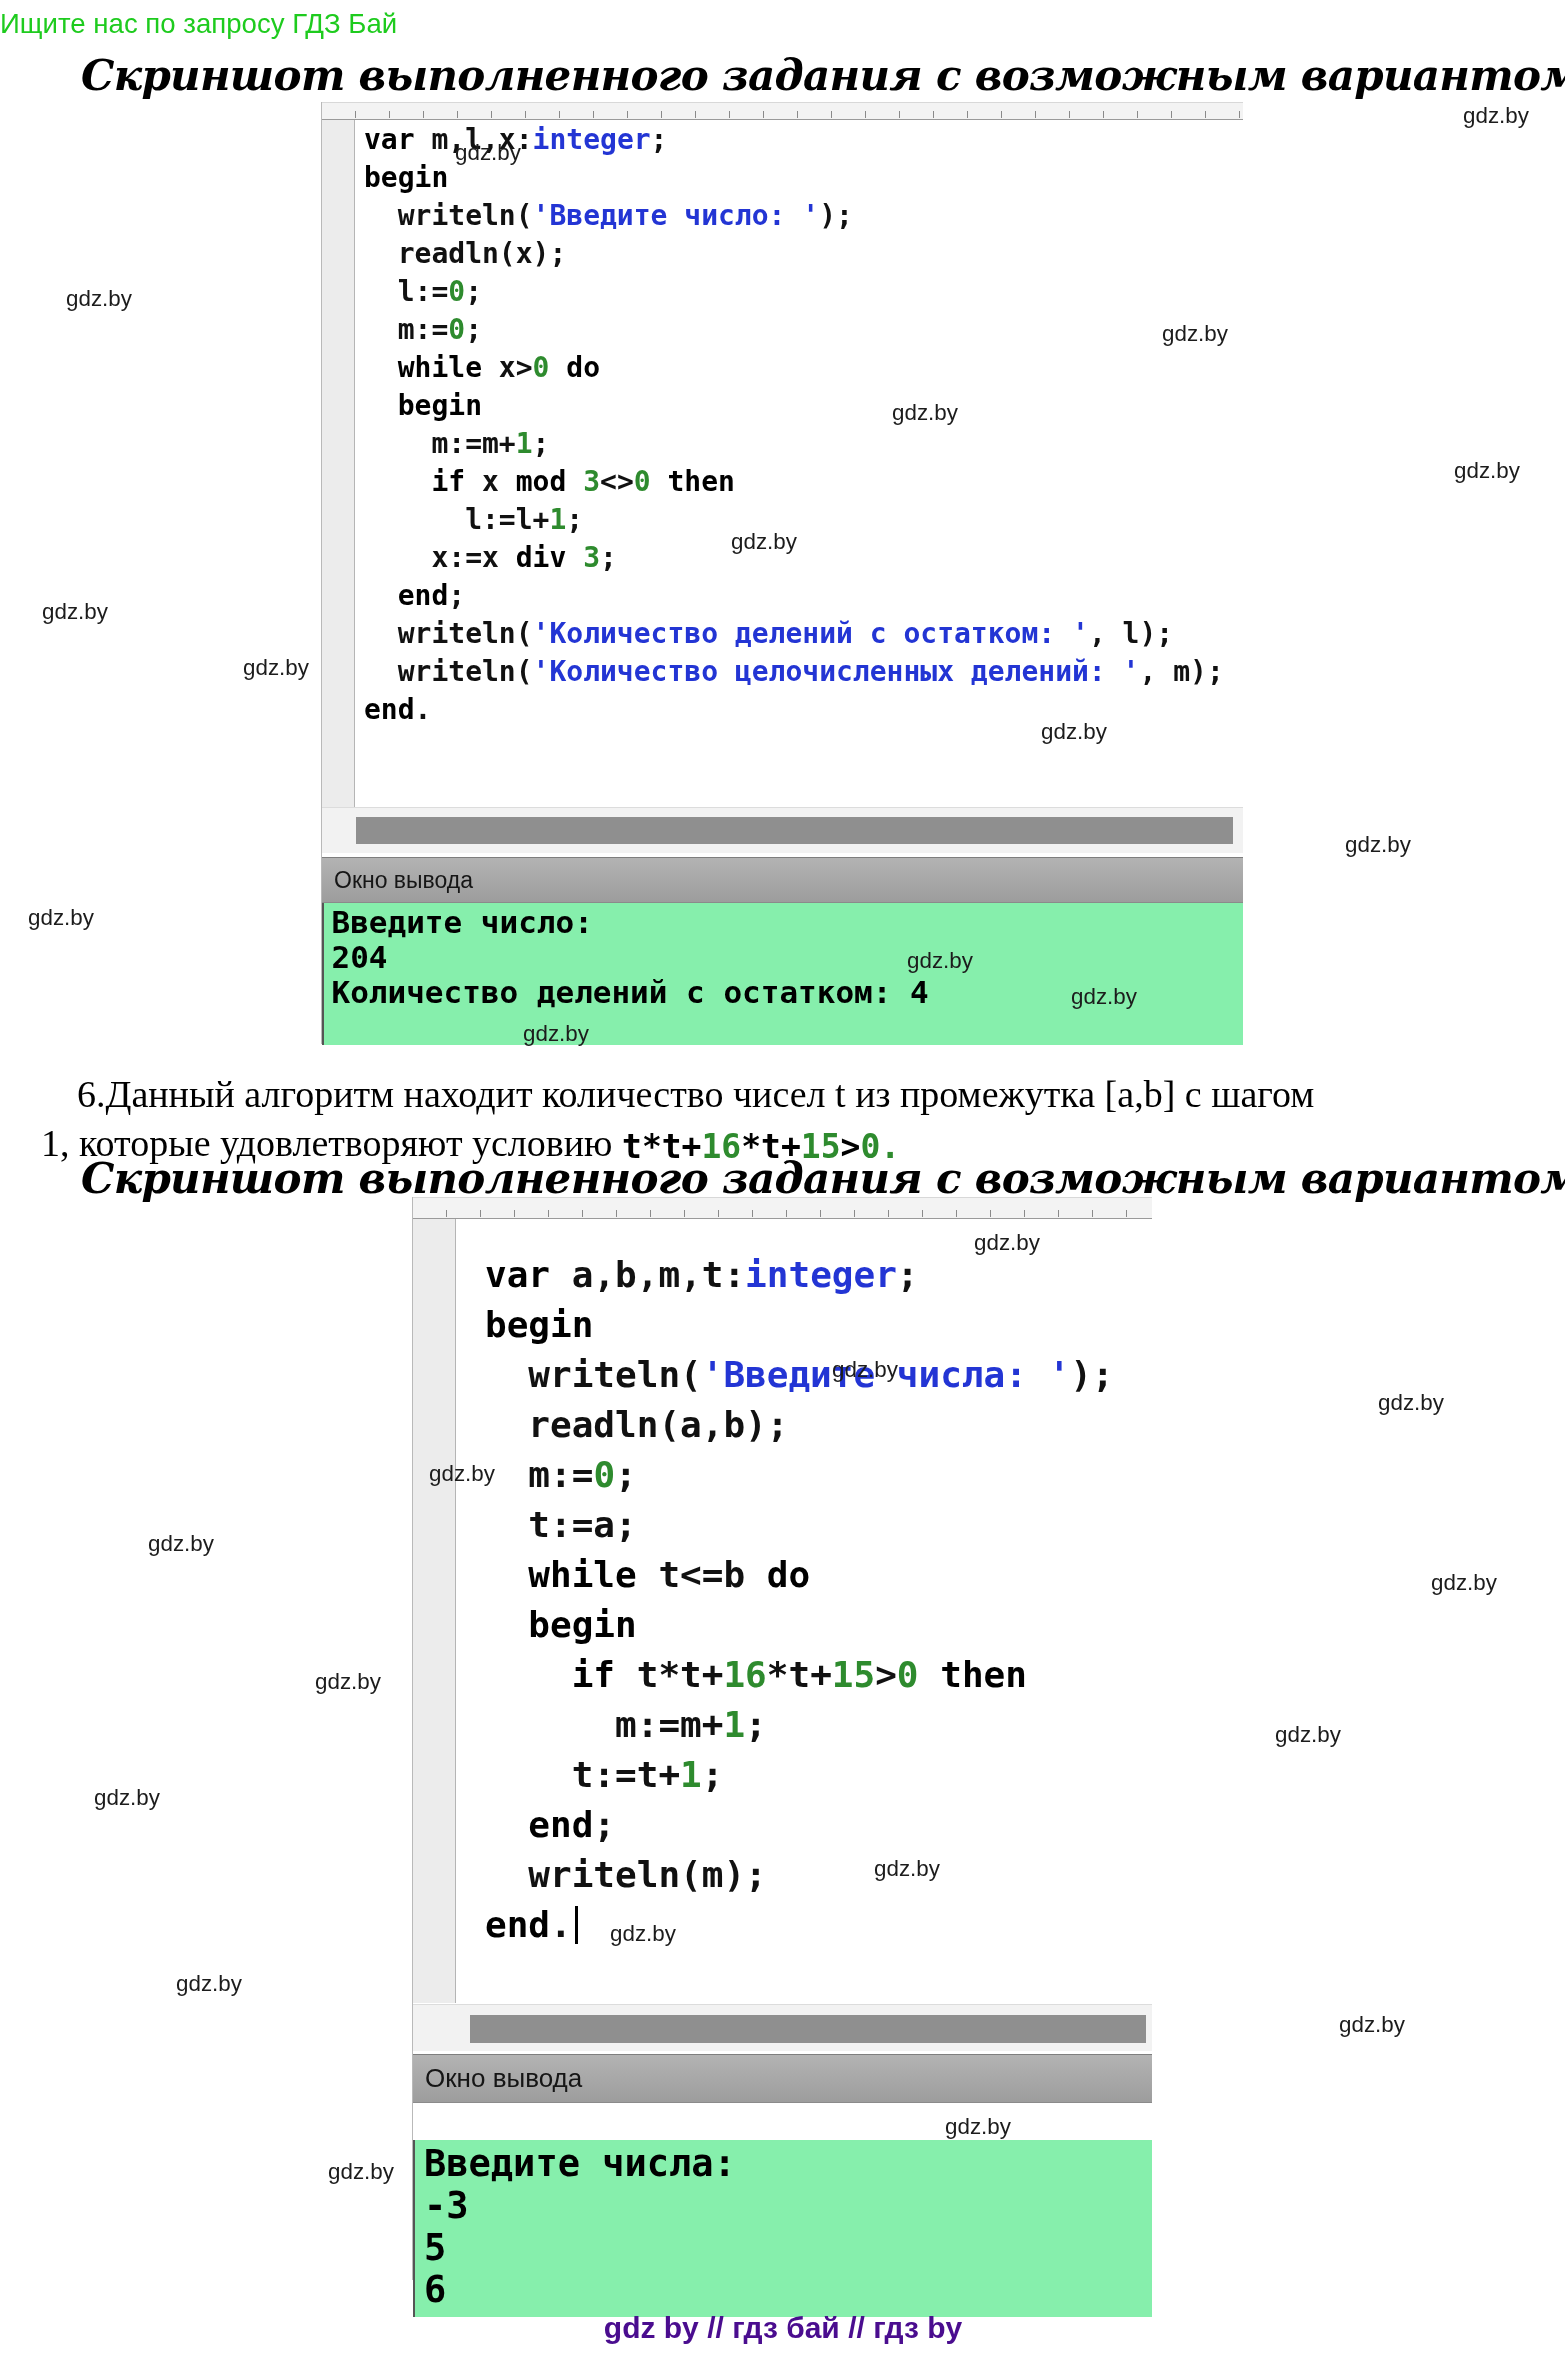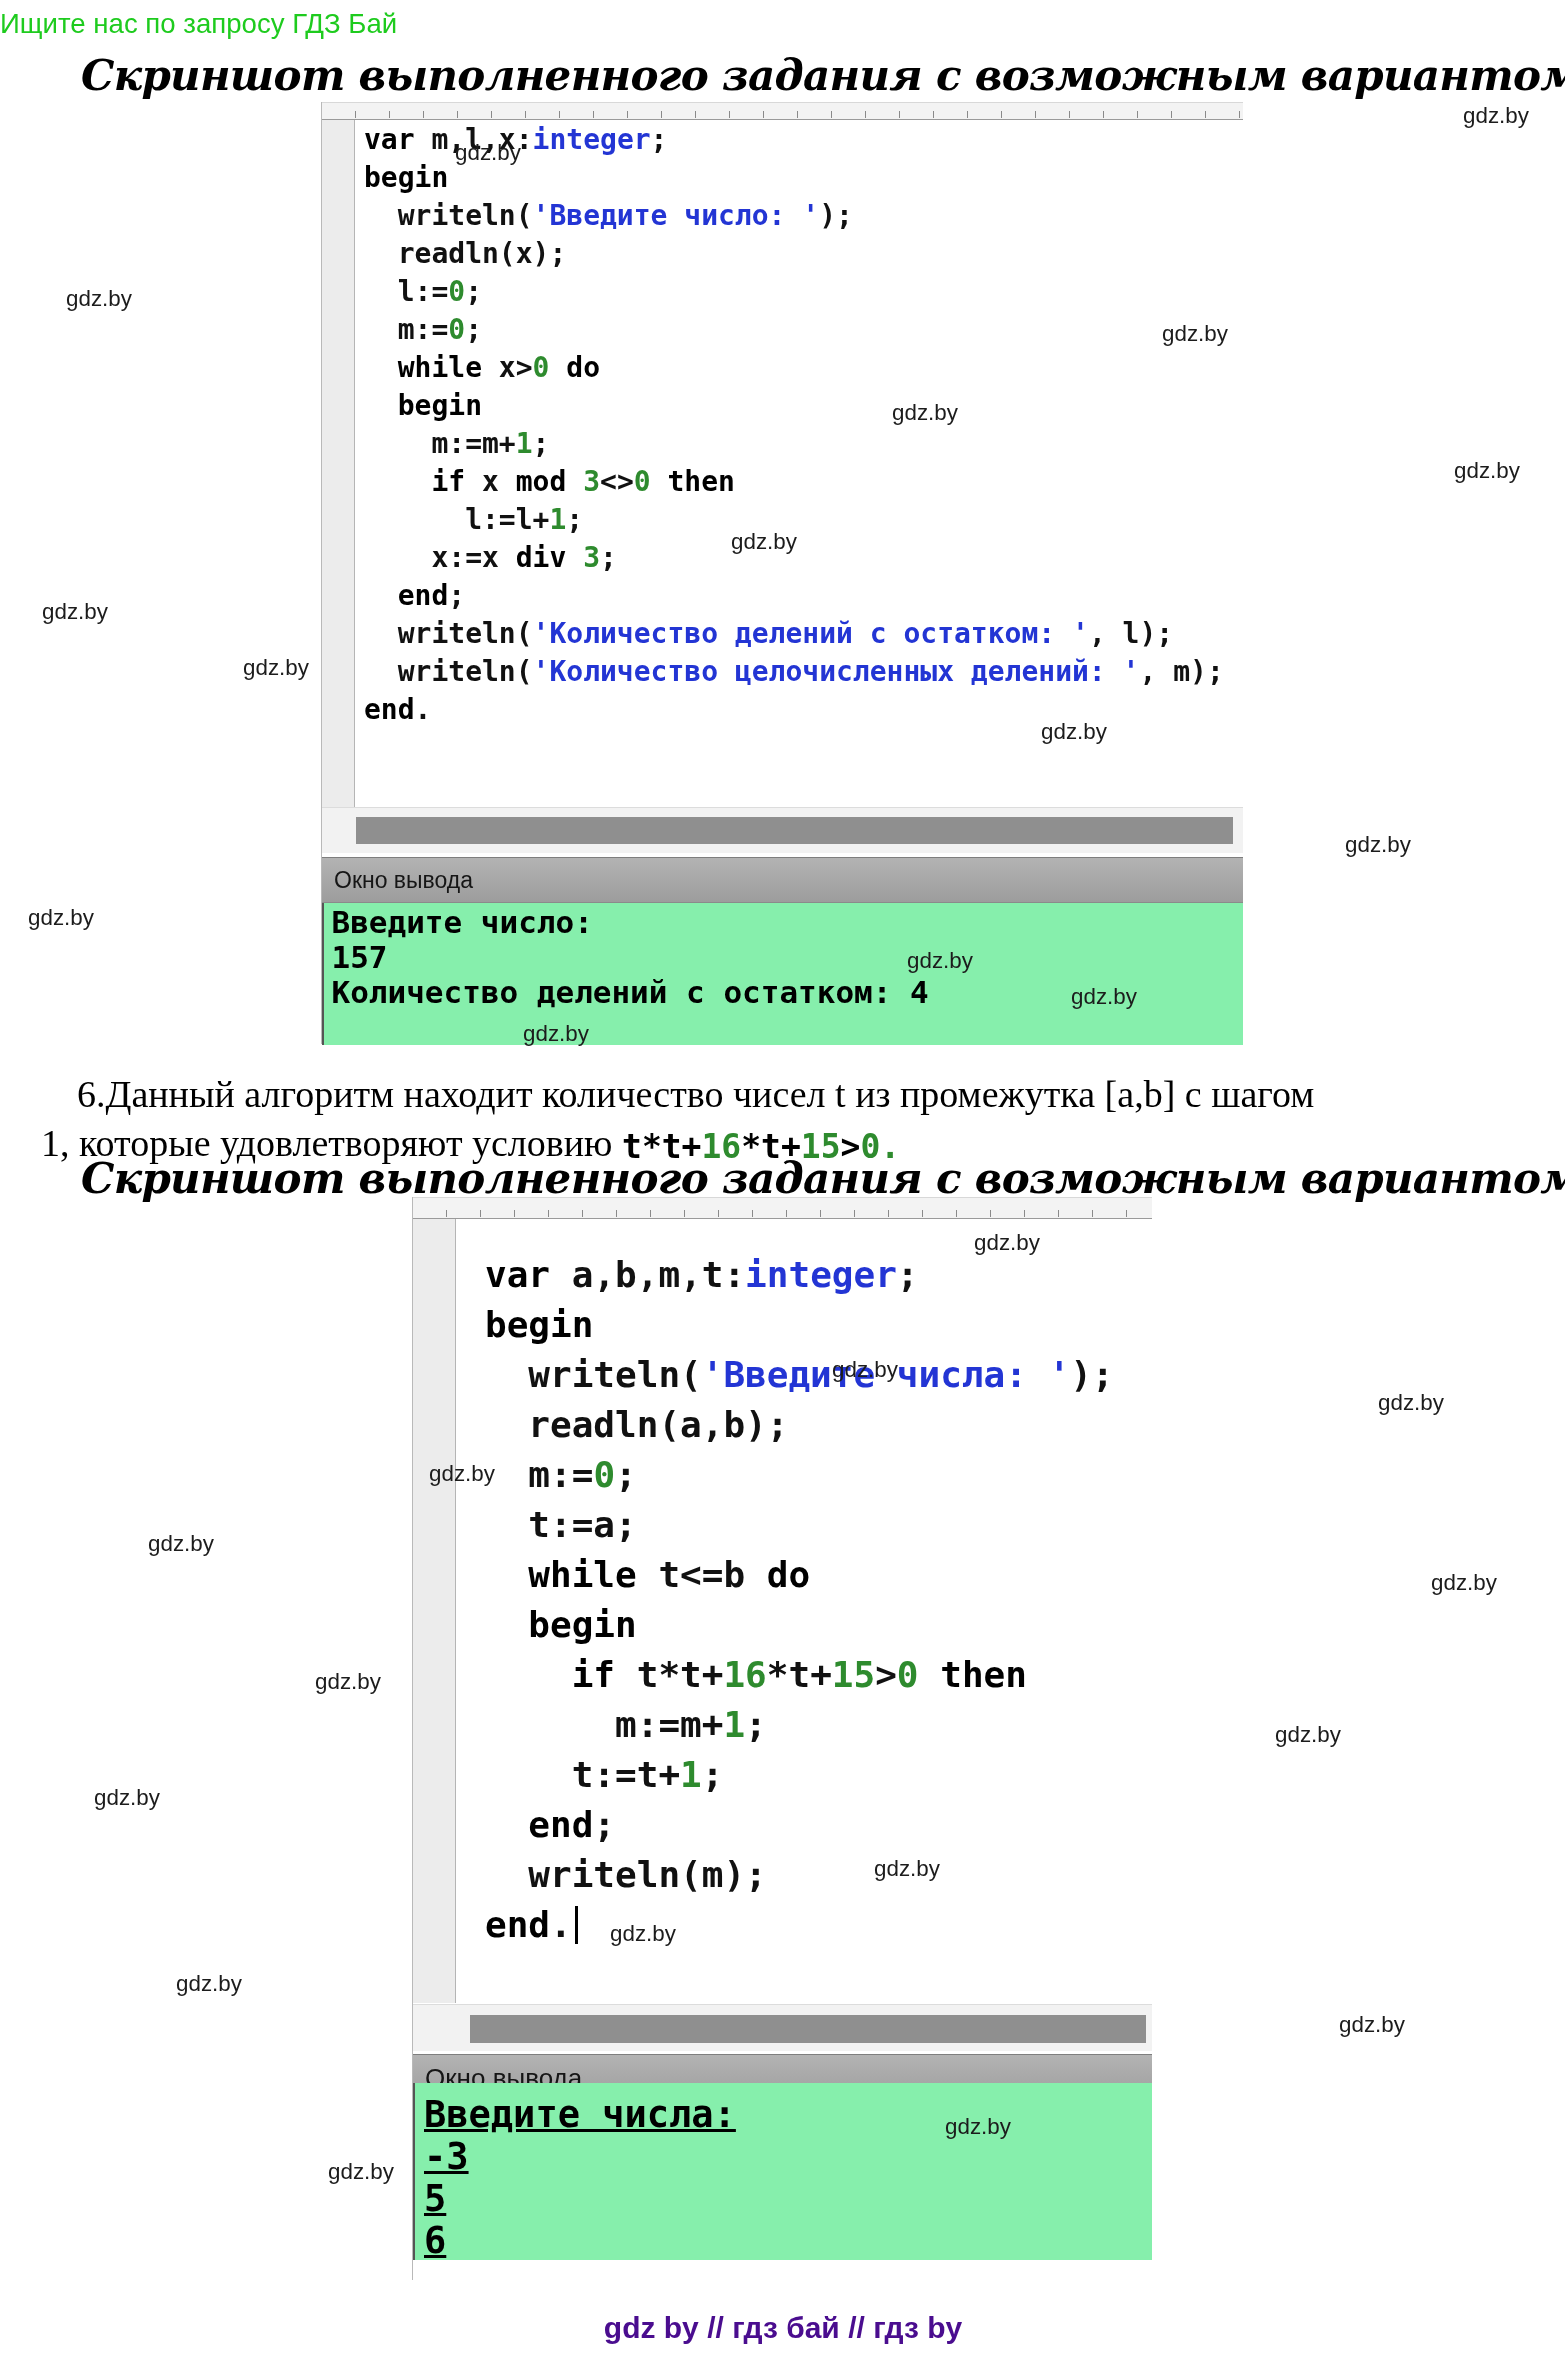--- a/index.html
+++ b/index.html
@@ -77,21 +77,21 @@
     color:#161616;display:flex;align-items:center;text-align:right;
   }
   .shot1 .outhead{top:755px;height:46px;font-size:23px;padding-left:12px;}
   .shot2 .outhead{top:857px;height:49px;font-size:26px;padding-left:12px;}
   .outbody{
     position:absolute;left:0;width:100%;box-sizing:border-box;background:#86efac;
     border-left:2.2px solid #555;font-family:"DejaVu Sans Mono","Liberation Mono",monospace;
     font-weight:700;color:#000;white-space:pre;
   }
   .shot1 .outbody{top:801px;height:142px;font-size:31px;line-height:35px;padding:1.5px 0 0 7.5px;}
-  .shot2 .outbody{top:886px;height:177px;font-size:37px;line-height:42px;padding:11px 0 0 9px;text-decoration:underline;}
+  .shot2 .outbody{top:943px;height:177px;font-size:37px;line-height:42px;padding:3px 0 0 9px;}
   
   .footer{
     position:absolute;top:2311px;left:0;width:100%;text-align:center;
     font-size:30px;font-weight:600;color:var(--footer);
   }
   
   .wm{
     position:absolute;font-size:22.4px;color:#1c1c1c;font-family:"Liberation Sans",sans-serif;
     z-index:50;white-space:nowrap;
   }
@@ -110,21 +110,21 @@
   <div class="codebody">
     <div class="gutter"></div>
     <div class="code code1"><div class="cl"><span class="k">var</span><span> m,l,x:</span><span class="t">integer</span><span>;</span></div><div class="cl"><span class="k">begin</span></div><div class="cl"><span>  writeln(</span><span class="s">'Введите число: '</span><span>);</span></div><div class="cl"><span>  readln(x);</span></div><div class="cl"><span>  l:=</span><span class="n">0</span><span>;</span></div><div class="cl"><span>  m:=</span><span class="n">0</span><span>;</span></div><div class="cl"><span class="k">  while</span><span> x&gt;</span><span class="n">0</span><span class="k"> do</span></div><div class="cl"><span class="k">  begin</span></div><div class="cl"><span>    m:=m+</span><span class="n">1</span><span>;</span></div><div class="cl"><span class="k">    if</span><span> x </span><span class="k">mod</span><span> </span><span class="n">3</span><span>&lt;&gt;</span><span class="n">0</span><span class="k"> then</span></div><div class="cl"><span>      l:=l+</span><span class="n">1</span><span>;</span></div><div class="cl"><span>    x:=x </span><span class="k">div</span><span> </span><span class="n">3</span><span>;</span></div><div class="cl"><span class="k">  end</span><span>;</span></div><div class="cl"><span>  writeln(</span><span class="s">'Количество делений с остатком: '</span><span>, l);</span></div><div class="cl"><span>  writeln(</span><span class="s">'Количество целочисленных делений: '</span><span>, m);</span></div><div class="cl"><span class="k">end</span><span>.</span></div></div>
   </div>
   <div class="hscroll">
     <div class="hthumb"></div>
   </div>
   <div class="outhead">
     <span>Окно вывода</span>
   </div>
-  <div class="outbody"><div>Введите число:</div><div>157</div><div>Количество делений с остатком: 4</div></div>
+  <div class="outbody"><div>Введите число:</div><div>204</div><div>Количество делений с остатком: 4</div></div>
 </div>
 
 <div class="para para1">6.Данный алгоритм находит количество чисел t из промежутка [a,b] с шагом</div>
 <div class="para para2"><span>1, которые удовлетворяют условию </span><span class="formula"><div class="cl"><span>t*t+</span><span class="n">16</span><span>*t+</span><span class="n">15</span><span>&gt;</span><span class="n">0.</span></div></span></div>
 
 <div class="caption cap2">Скриншот выполненного задания с возможным вариантом вывода:</div>
 
 <div class="shot shot2">
   <div class="ruler">
     <div class="ticks"></div>

